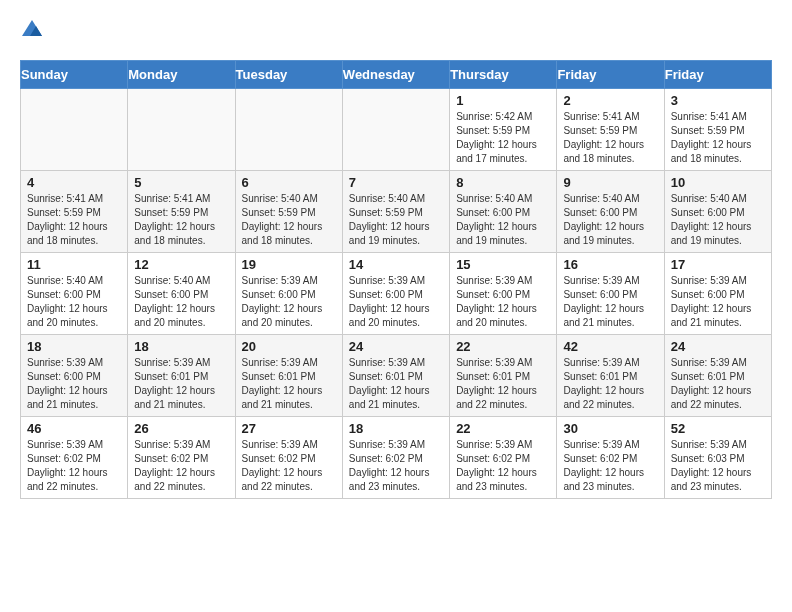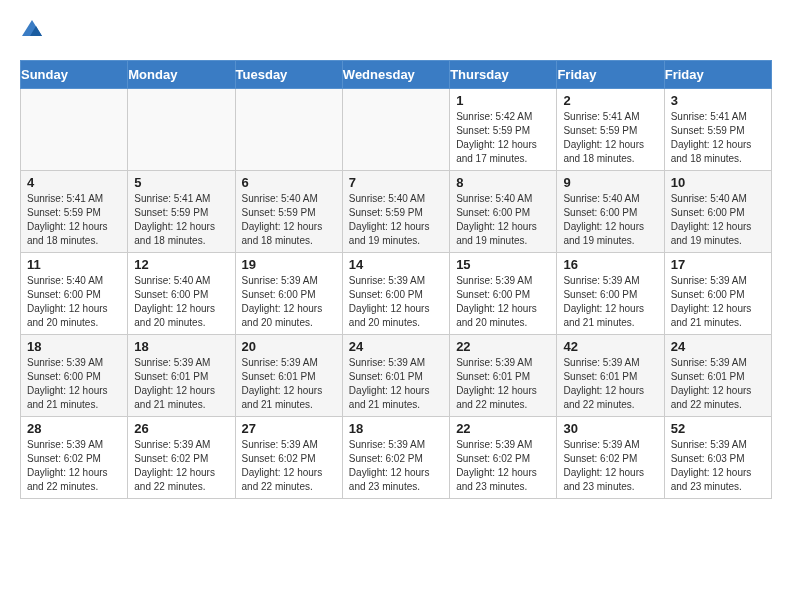--- a/index.html
+++ b/index.html
@@ -302,21 +302,21 @@
         <td>
           <span class="day-num">24</span>
           <div class="day-info" style="white-space: pre-line;">Sunrise: 5:39 AM
 Sunset: 6:01 PM
 Daylight: 12 hours
 and 22 minutes.</div>
         </td>
       </tr>
       <tr>
         <td>
-          <span class="day-num">28</span>
+          <span class="day-num">46</span>
           <div class="day-info" style="white-space: pre-line;">Sunrise: 5:39 AM
 Sunset: 6:02 PM
 Daylight: 12 hours
 and 22 minutes.</div>
         </td>
         <td>
           <span class="day-num">26</span>
           <div class="day-info" style="white-space: pre-line;">Sunrise: 5:39 AM
 Sunset: 6:02 PM
 Daylight: 12 hours

